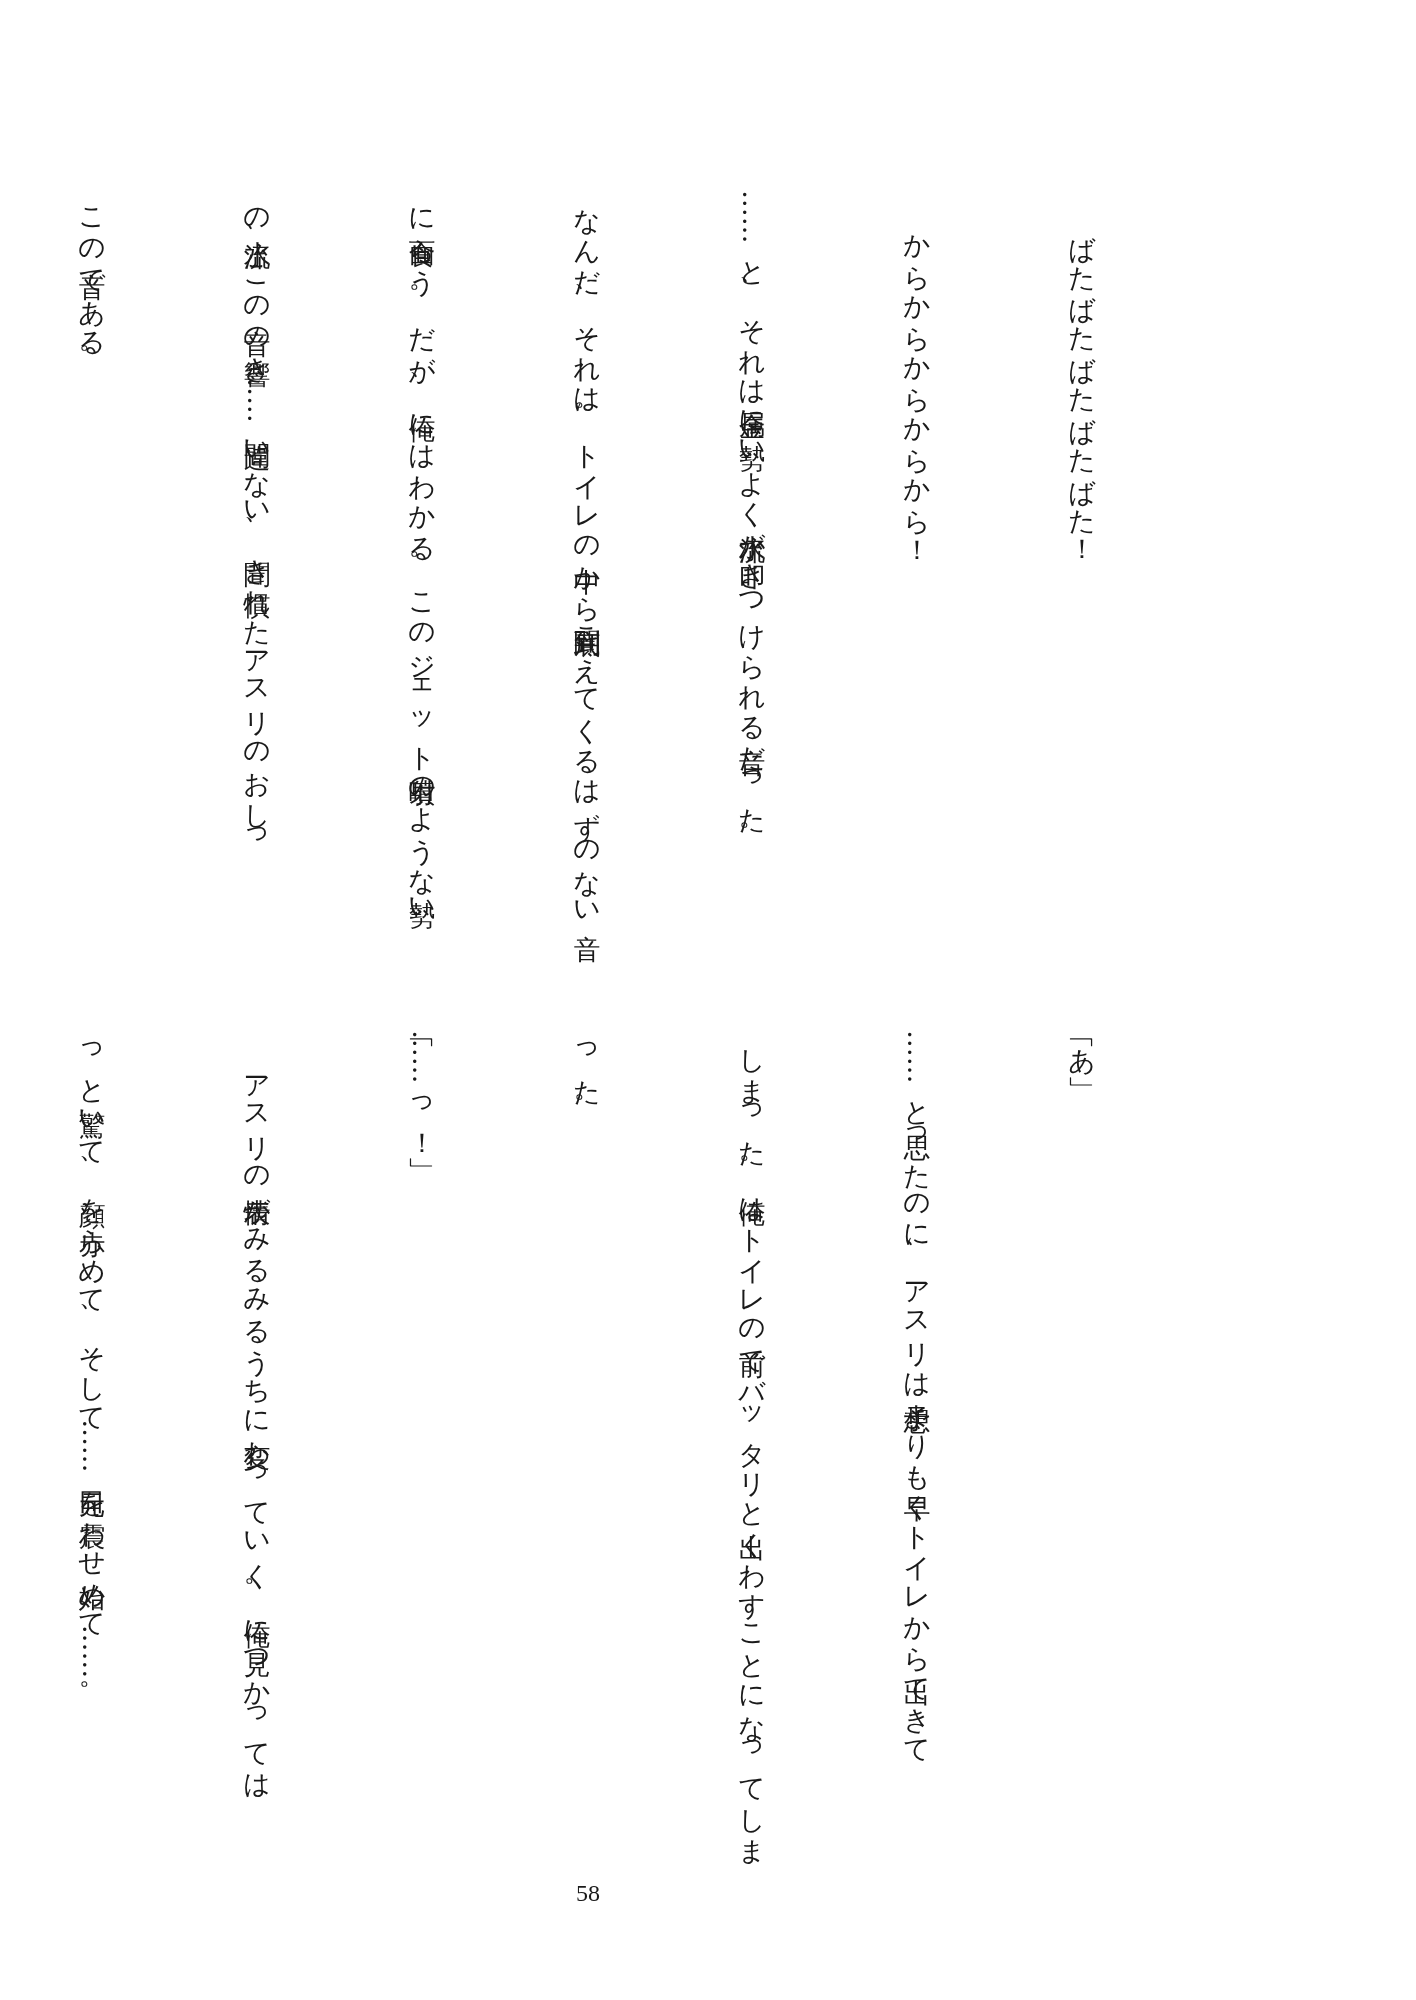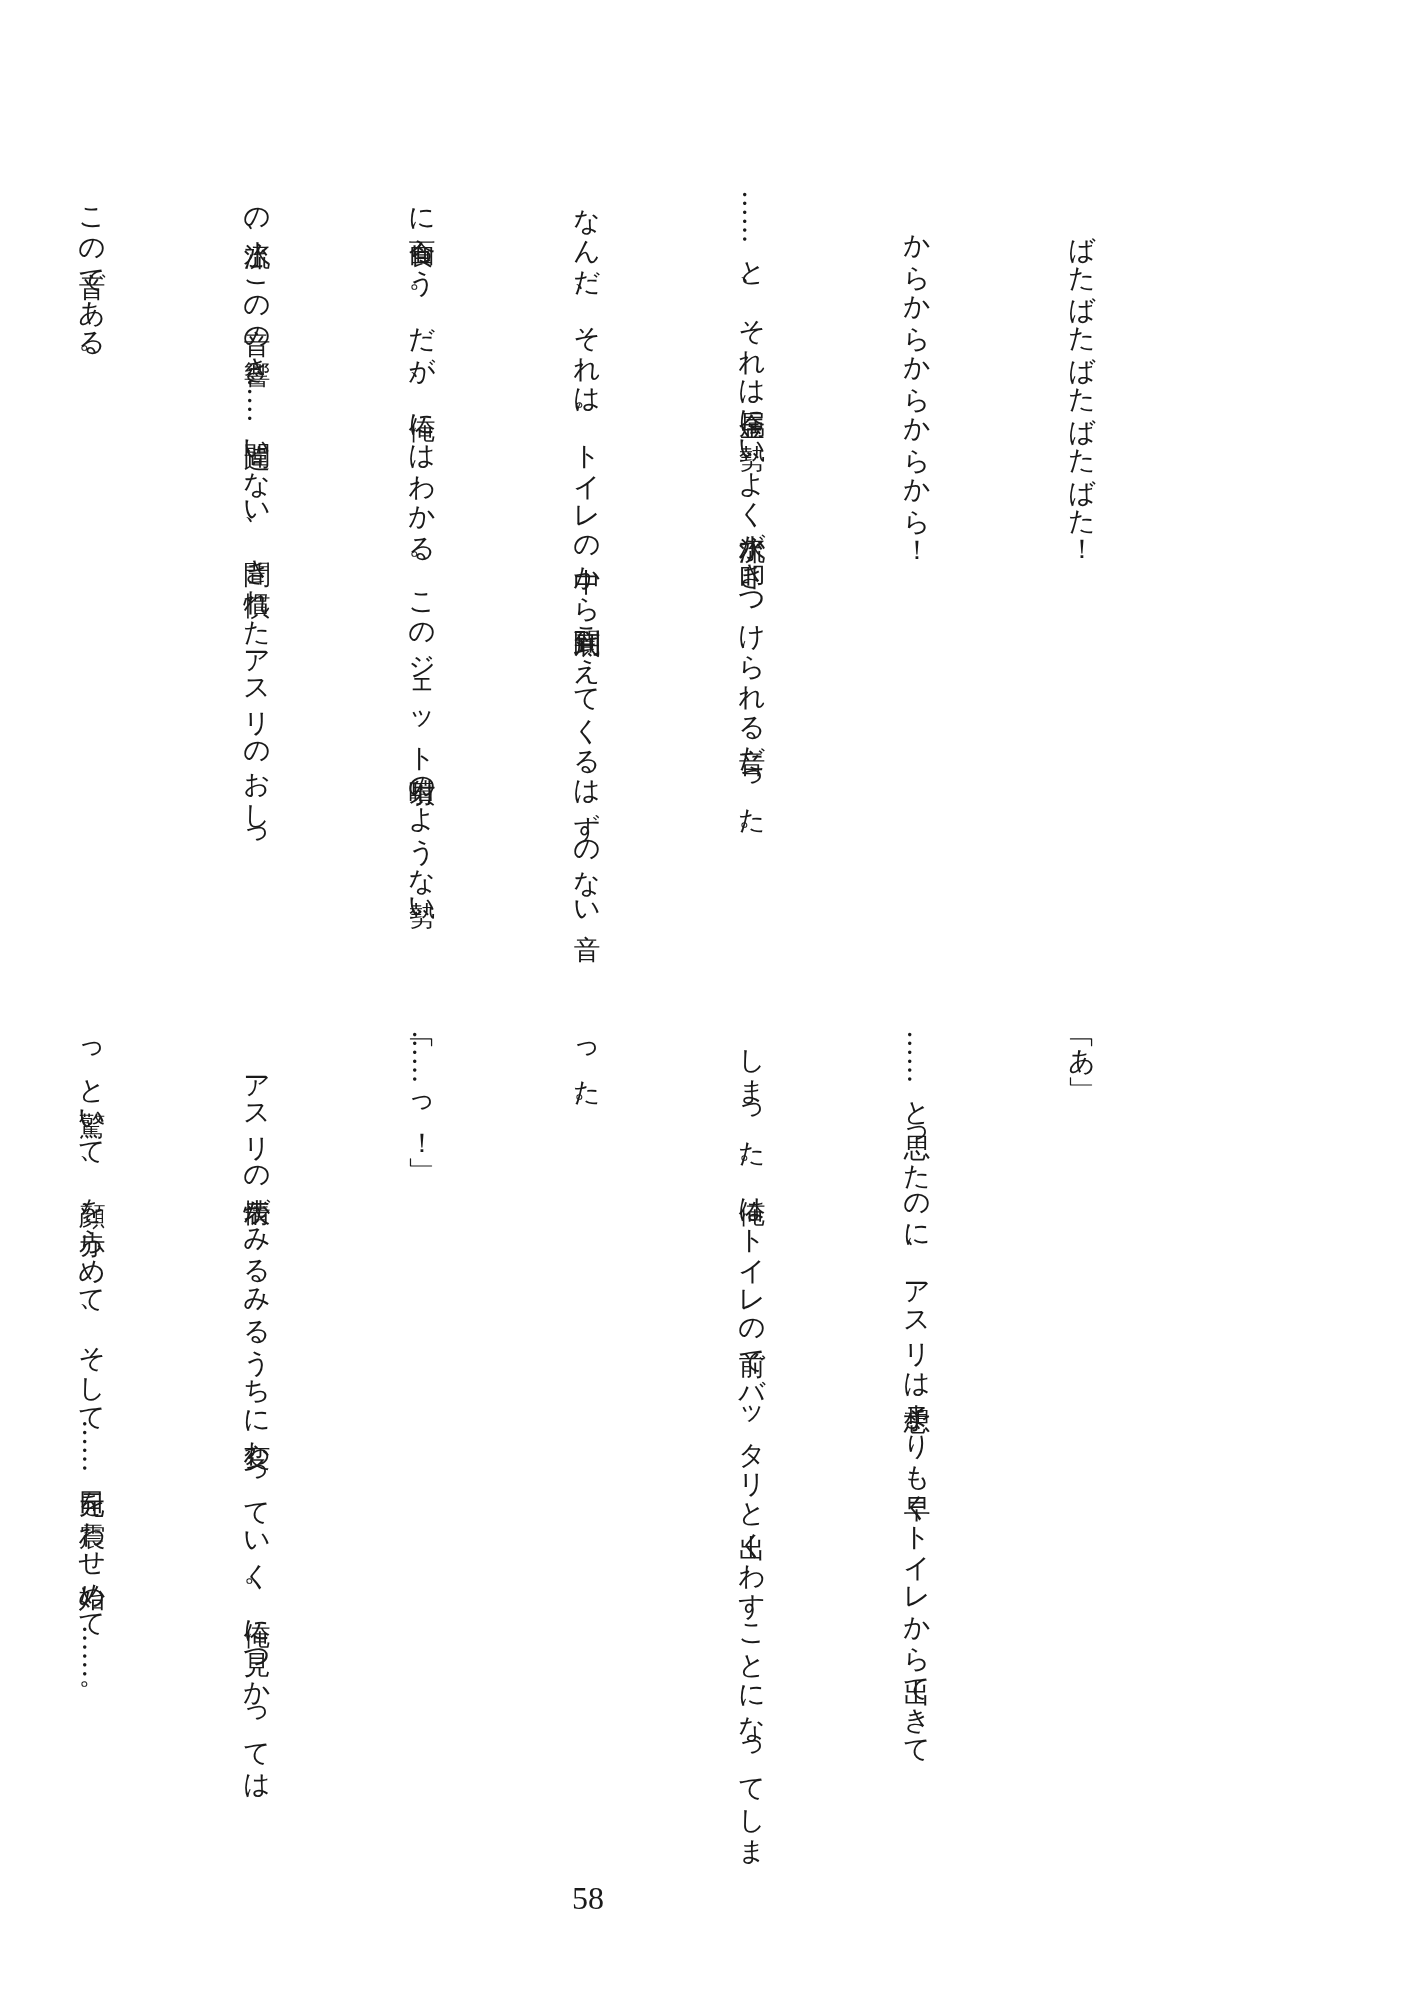--- a/index.html
+++ b/index.html
@@ -44,21 +44,21 @@
     .line {
       display: block;
     }
     .page-number {
       position: absolute;
       left: 0;
       width: 1176px;
       top: 1880px;
       text-align: center;
       font-family: "Liberation Serif", "DejaVu Serif", serif;
-      font-size: 32px;
+      font-size: 24px;
       color: #1a1a1a;
     }
   </style>
 </head>
 <body>
 
 <div class="page">
 
   <div class="block block-upper">
     <span class="line">　ばたばたばたばたばた！</span>

